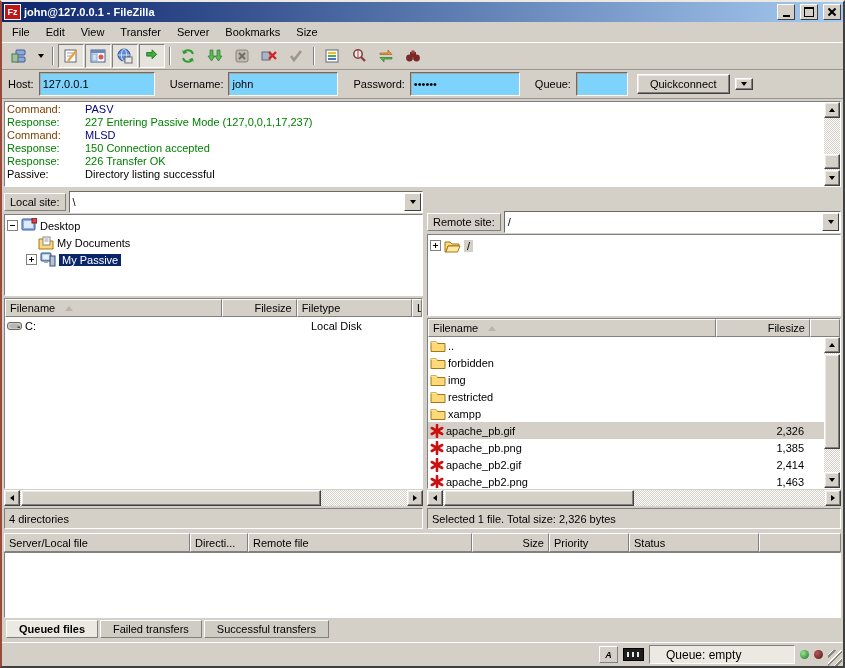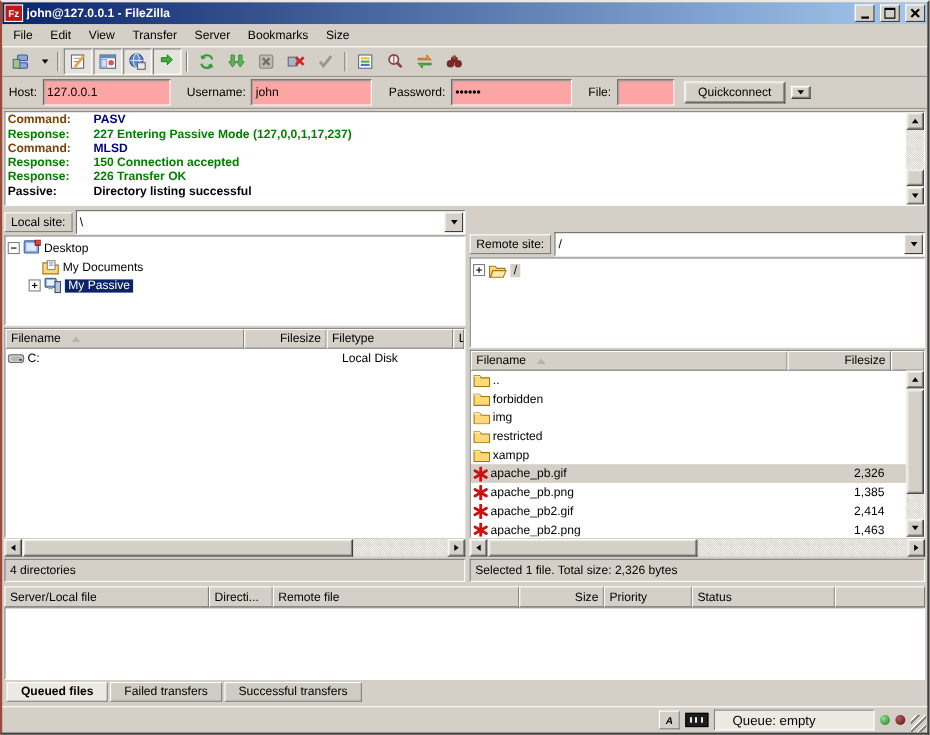--- a/index.html
+++ b/index.html
@@ -28,28 +28,28 @@
     border-top:1px solid #fff;border-bottom:1px solid #9a968e;}
   .tbtn{width:24px;height:22px;display:flex;align-items:center;justify-content:center;border:1px solid transparent;}
   .tbtn.pressed{border-color:#808080 #fff #fff #808080;background:#e6e3dc;}
   .tbtn.dd{width:13px;}
   .tsep{width:0;height:18px;border-left:1px solid #808080;border-right:1px solid #fff;margin:0 3px;}
   .tri-down{width:0;height:0;border-left:3px solid transparent;border-right:3px solid transparent;border-top:4px solid #000;}
   
   .quickbar{height:28px;flex:0 0 28px;display:flex;align-items:center;gap:5px;padding:0 6px;border-bottom:1px solid #9a968e;}
   .qc-label{white-space:nowrap;}
   .field{height:18px;border:1px solid;border-color:#6c6a66 #fff #fff #6c6a66;box-shadow:inset 1px 1px 0 #aaa8a3;
-    background:#fca5a5;font:11px "Liberation Sans",sans-serif;padding:2px 3px;}
+    background:#7dd3fc;font:11px "Liberation Sans",sans-serif;padding:2px 3px;}
   .btn{border:1px solid;border-color:#fff #404040 #404040 #fff;box-shadow:inset -1px -1px 0 #808080,inset 1px 1px 0 #ece9e2;
     background:#d4d0c8;padding:3px 12px;font:11px "Liberation Sans",sans-serif;}
   .btn-dd{width:16px;padding:3px 0;display:flex;align-items:center;justify-content:center;}
   
   .logwrap{flex:0 0 84px;margin:2px 2px;background:#fff;border:1px solid;border-color:#808080 #fff #fff #808080;
     position:relative;overflow:hidden;}
-  .loglines{padding:1px 20px 1px 2px;font-weight:bold;}
+  .loglines{padding:1px 20px 1px 2px;}
   .log-line{display:flex;line-height:13px;white-space:nowrap;}
   .log-label{width:78px;flex:0 0 78px;}
   .c-cmd-label{color:#7f4000;} .c-cmd{color:#000080;} .c-resp{color:#008000;} .c-status{color:#000;}
   
   .vscroll{position:absolute;top:0;right:0;bottom:0;width:16px;
     background-color:#d4d0c8;
     background-image:linear-gradient(45deg,#fff 25%,transparent 25%,transparent 75%,#fff 75%),
                      linear-gradient(45deg,#fff 25%,transparent 25%,transparent 75%,#fff 75%);
     background-size:2px 2px;background-position:0 0,1px 1px;}
   .sbtn{width:16px;height:16px;background:#d4d0c8;border:1px solid;border-color:#fff #404040 #404040 #fff;
@@ -261,21 +261,21 @@
     </span>
   </div>
 
   <div class="quickbar">
     <span class="qc-label">Host:</span>
     <input class="field" style="width: 108px;" value="127.0.0.1">
     <span class="qc-label" style="margin-left:10px">Username:</span>
     <input class="field" style="width: 102px;" value="john">
     <span class="qc-label" style="margin-left:10px">Password:</span>
     <input class="field" style="width: 102px;" value="••••••">
-    <span class="qc-label" style="margin-left:10px">File:</span>
+    <span class="qc-label" style="margin-left:10px">Queue:</span>
     <input class="field" style="width: 44px;" value="">
     <button class="btn" style="margin-left:4px">Quickconnect</button>
     <span class="btn btn-dd">
         <span class="tri-down"></span>
       </span>
   </div>
 
   <div class="logwrap">
     <div class="loglines">
       <div class="log-line">

